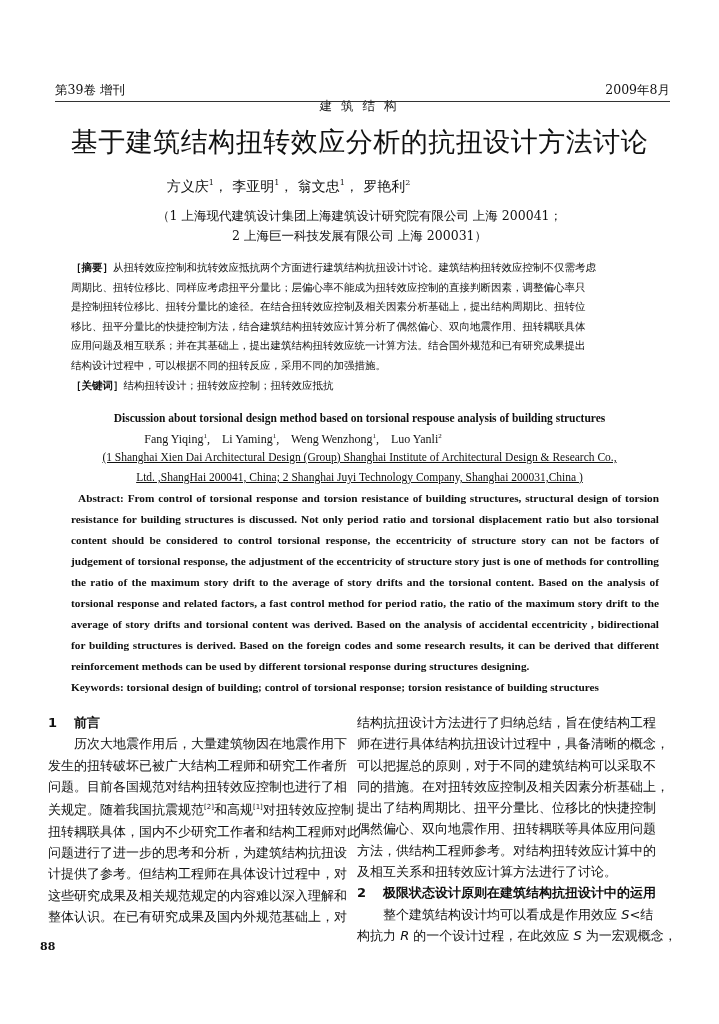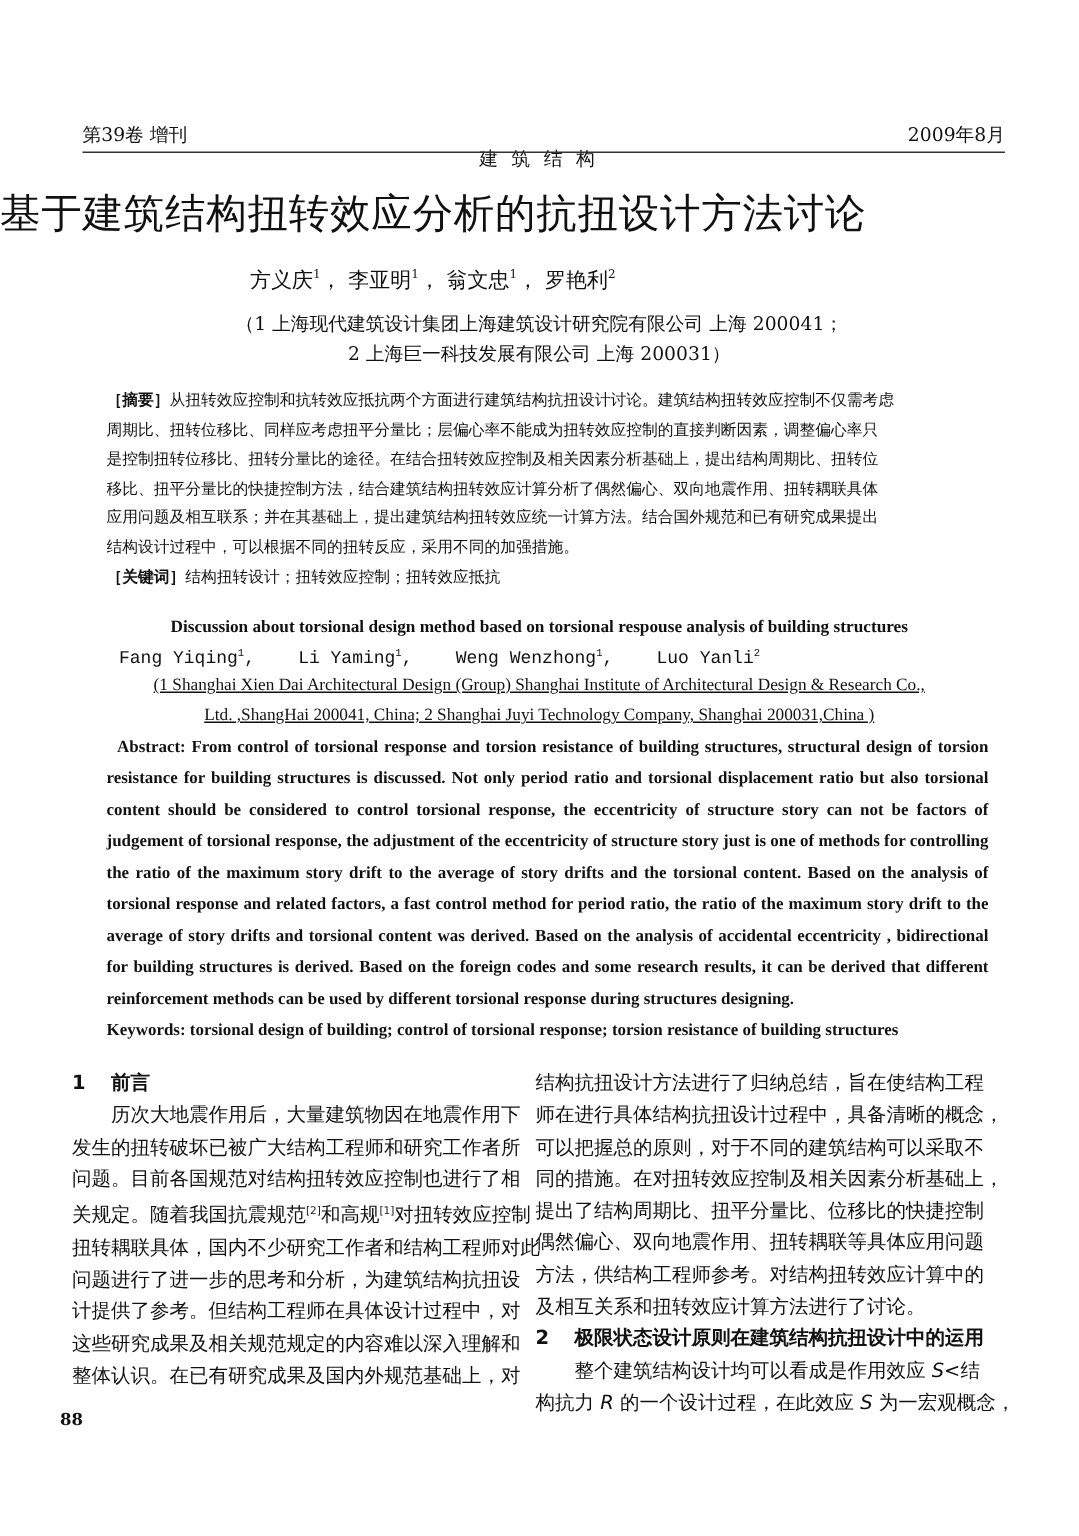--- a/index.html
+++ b/index.html
@@ -8,33 +8,33 @@
   .serif { font-family: "DejaVu Serif", "Liberation Serif", serif; }
   .sans { font-family: "DejaVu Sans", "Liberation Sans", sans-serif; }
   .lserif { font-family: "Liberation Serif", "DejaVu Serif", serif; }
 
   .header { position: absolute; left: 55px; top: 82px; width: 615px; height: 20px; font-size: 12.5px; }
   .header .left { position: absolute; left: 0; top: 0; }
   .header .center { position: absolute; left: 0; width: 100%; text-align: center; letter-spacing: 9px; top: 16px; }
   .header .right { position: absolute; right: 0; top: 0; }
   .header-rule { position: absolute; left: 55px; top: 101px; width: 615px; height: 0; border-top: 1.5px solid #333; }
 
-  .title { position: absolute; left: 0; top: 124px; width: 719px; text-align: left; font-size: 27px; letter-spacing: 0.5px; font-weight: normal; }
+  .title { position: absolute; left: 0; top: 124px; width: 719px; text-align: center; font-size: 27px; letter-spacing: 0.5px; font-weight: normal; }
   .authors { position: absolute; left: 0; top: 178px; width: 577px; text-align: center; font-size: 14px; }
   .authors sup { font-size: 8px; }
   .affil { position: absolute; left: 0; width: 719px; text-align: center; font-size: 12.5px; }
   .affil.l1 { top: 208px; }
   .affil.l2 { top: 228px; }
 
   .abstract-cn { position: absolute; left: 71px; top: 258px; width: 586px; font-size: 10.5px; line-height: 19.6px; text-align: justify; }
   .abstract-cn .line { display: block; white-space: nowrap; overflow: hidden; }
   .lbl { font-weight: bold; }
 
   .en-title { position: absolute; left: 0; top: 412px; width: 719px; text-align: center; font-size: 11.5px; font-weight: bold; }
-  .en-authors { position: absolute; left: 0; top: 432px; width: 586px; text-align: center; font-size: 12px; font-family: Liberation Mono, monospace; }
+  .en-authors { position: absolute; left: 0; top: 432px; width: 586px; text-align: center; font-size: 12px; }
   .en-authors sup { font-size: 7px; }
   .en-affil { position: absolute; left: 0; width: 719px; text-align: center; font-size: 11.5px; text-decoration: underline; }
   .en-affil.l1 { top: 451px; }
   .en-affil.l2 { top: 471px; }
 
   .abstract-en { position: absolute; left: 71px; top: 488px; width: 588px; font-size: 11.3px; line-height: 21px; font-weight: bold; }
   .abstract-en .line { display: block; white-space: nowrap; text-align: justify; text-align-last: justify; }
   .abstract-en .line.last { text-align-last: left; }
   .abstract-en .line.indent { padding-left: 7px; }
 

